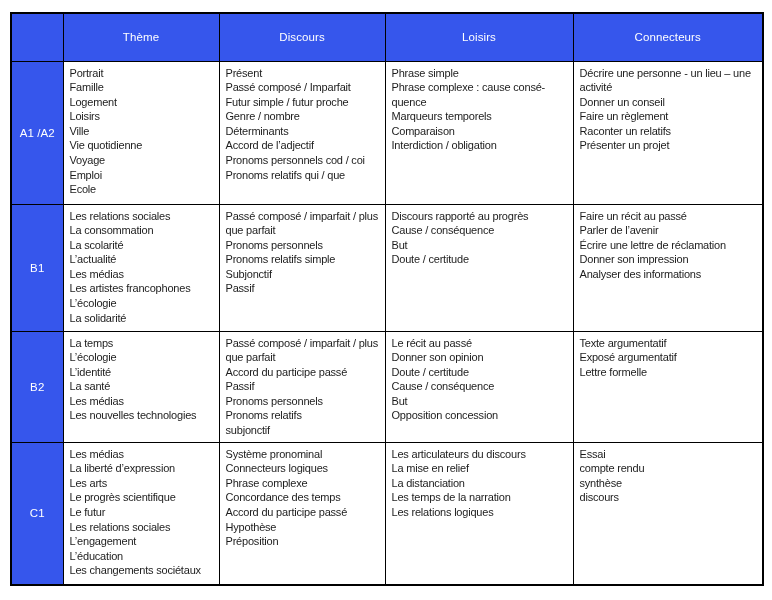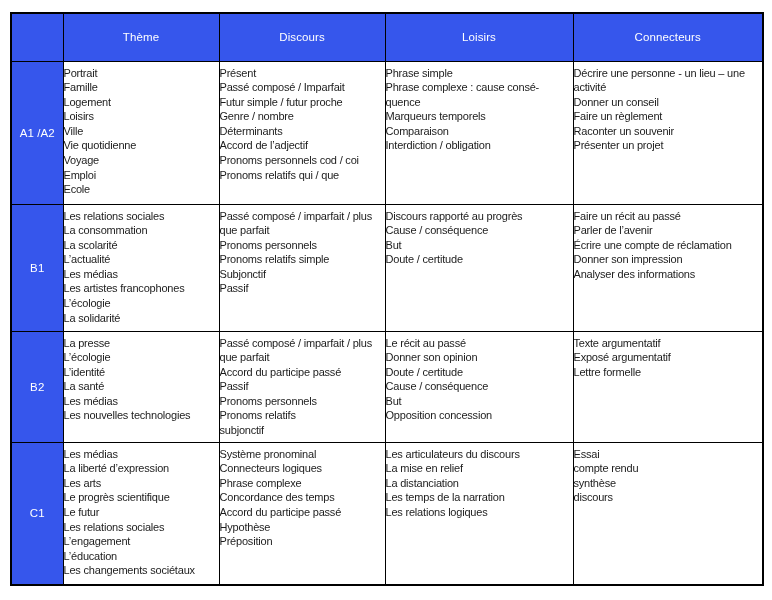--- a/index.html
+++ b/index.html
@@ -48,21 +48,21 @@
     letter-spacing: 0.1px;
   }
   td.body-cell {
     background: #ffffff;
     color: #1c1c1c;
     font-size: 11px;
     line-height: 14.6px;
     letter-spacing: -0.2px;
     vertical-align: top;
     text-align: left;
-    padding: 4px 4px 4px 0;
+    padding: 4px 4px 4px 6px;
     white-space: pre-line;
   }
 </style>
 </head>
 <body>
 
 <div class="table-wrap">
   <table class="levels">
     <colgroup>
       <col class="c-level">
@@ -101,21 +101,21 @@
 Pronoms relatifs qui / que</td>
       <td class="body-cell">Phrase simple
 Phrase complexe : cause consé-
 quence
 Marqueurs temporels
 Comparaison
 Interdiction / obligation</td>
       <td class="body-cell">Décrire une personne  - un lieu – une activité
 Donner un conseil
 Faire un règlement
-Raconter un souvenir
+Raconter un relatifs
 Présenter un projet</td>
     </tr>
 
     <tr class="row-b1">
       <th class="level-cell">B1</th>
       <td class="body-cell">Les relations sociales
 La consommation
 La scolarité
 L’actualité
 Les médias
@@ -126,28 +126,28 @@
 Pronoms personnels
 Pronoms relatifs simple
 Subjonctif
 Passif</td>
       <td class="body-cell">Discours rapporté au progrès
 Cause / conséquence
 But
 Doute / certitude</td>
       <td class="body-cell">Faire un récit au passé
 Parler de l’avenir
-Écrire une compte de réclamation
+Écrire une lettre de réclamation
 Donner son impression
 Analyser des informations</td>
     </tr>
 
     <tr class="row-b2">
       <th class="level-cell">B2</th>
-      <td class="body-cell">La presse
+      <td class="body-cell">La temps
 L’écologie
 L’identité
 La santé
 Les médias
 Les nouvelles technologies</td>
       <td class="body-cell">Passé composé / imparfait / plus que parfait
 Accord du participe passé
 Passif
 Pronoms personnels
 Pronoms relatifs

